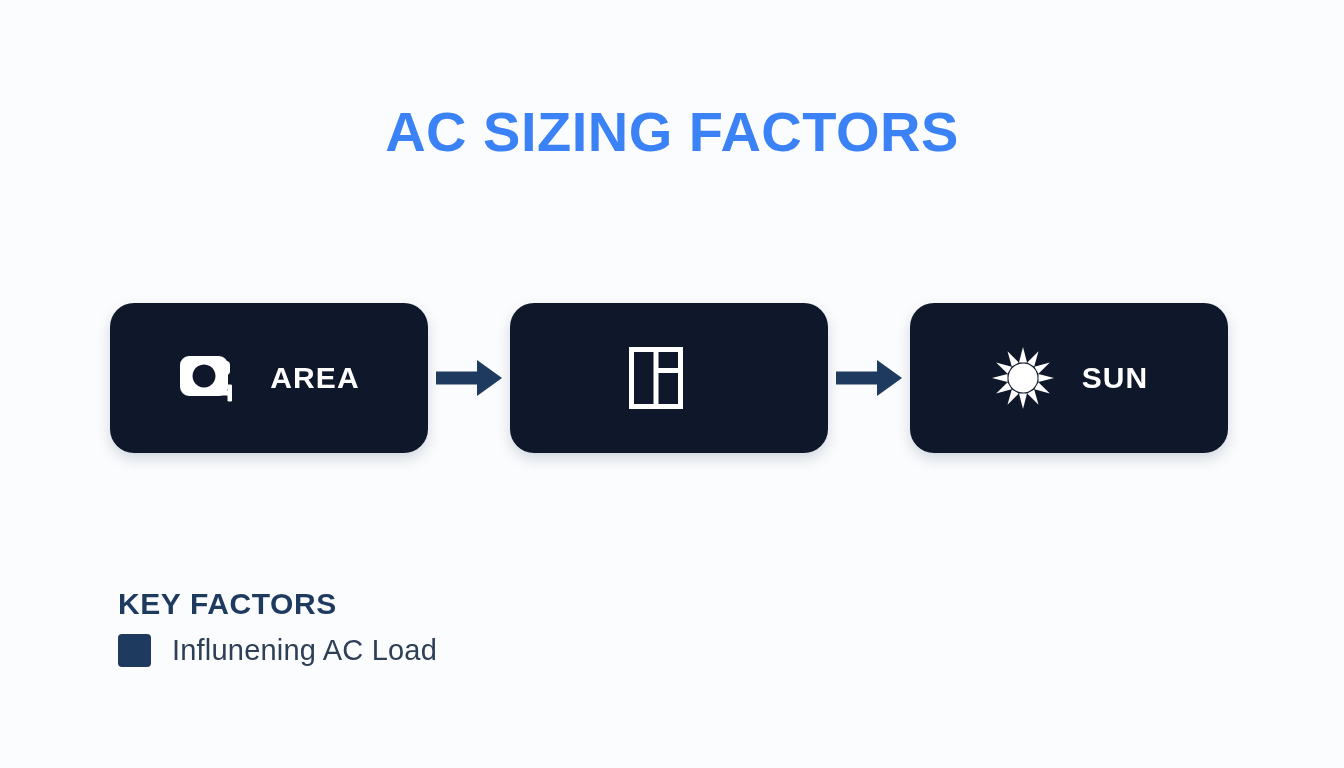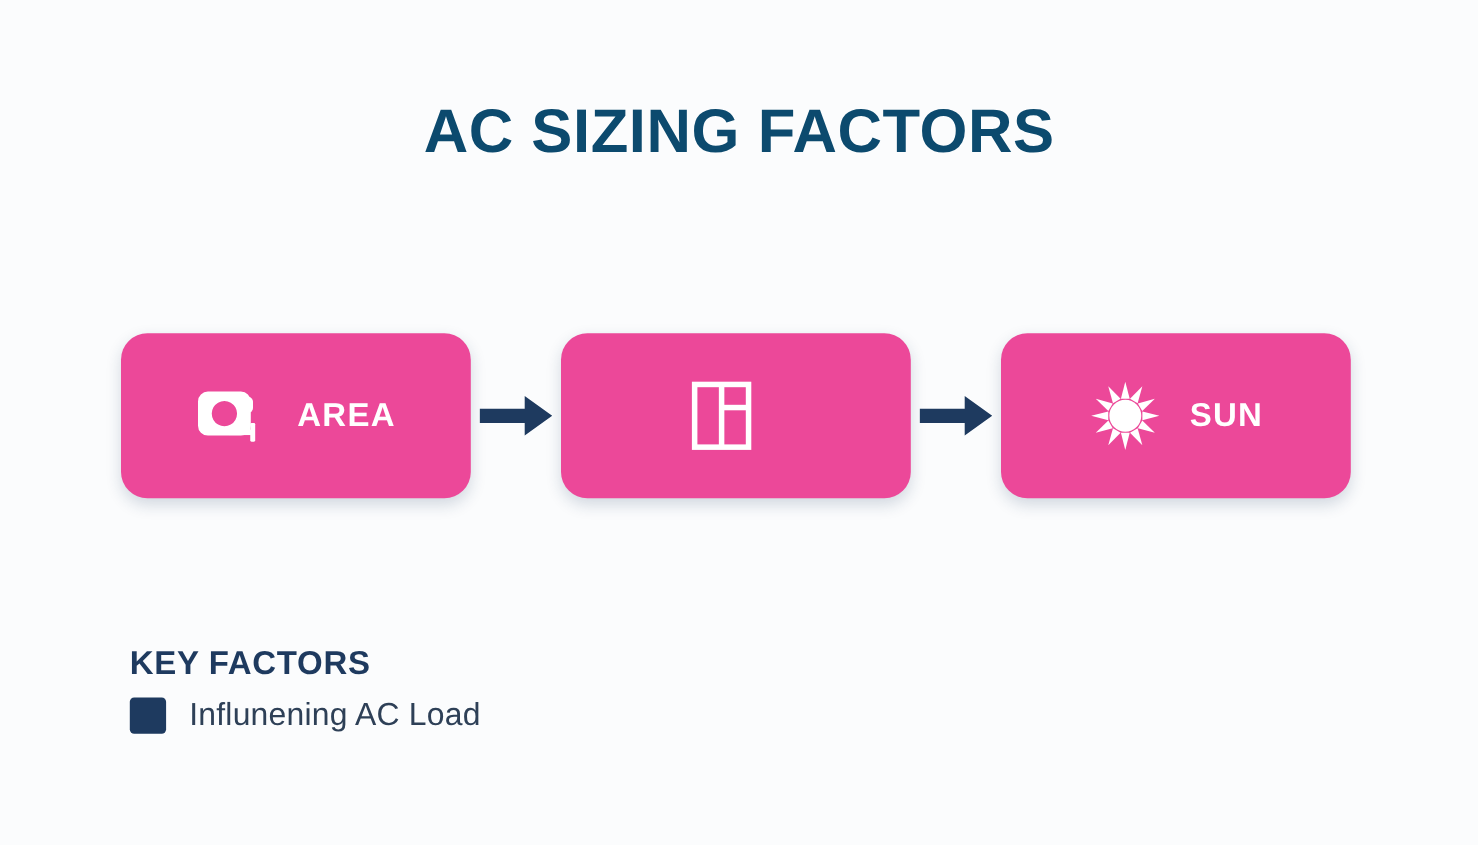--- a/index.html
+++ b/index.html
@@ -12,48 +12,48 @@
     background: #fbfcfd;
     font-family: "Liberation Sans", sans-serif;
     overflow: hidden;
     position: relative;
   }
 
   
   #title {
     position: absolute;
     left: 0;
-    top: 88px;
+    top: 101px;
     width: 1344px;
     text-align: center;
     font-size: 56px;
     font-weight: bold;
     letter-spacing: 0.5px;
-    color: #0c4a6e;
+    color: #3b82f6;
     line-height: 1.1;
     white-space: nowrap;
   }
 
   
   #flow-row {
     position: absolute;
     left: 110px;
     top: 303px;
     width: 1118px;
     height: 150px;
     display: flex;
     flex-direction: row;
     align-items: center;
     justify-content: space-between;
   }
 
   .factor-card {
     width: 318px;
     height: 150px;
-    background: #ec4899;
+    background: #0f172a;
     border-radius: 24px;
     box-shadow: 0 6px 14px rgba(30, 58, 95, 0.18);
     display: flex;
     flex-direction: row;
     align-items: center;
     justify-content: center;
     box-sizing: border-box;
     flex: 0 0 auto;
   }
 

